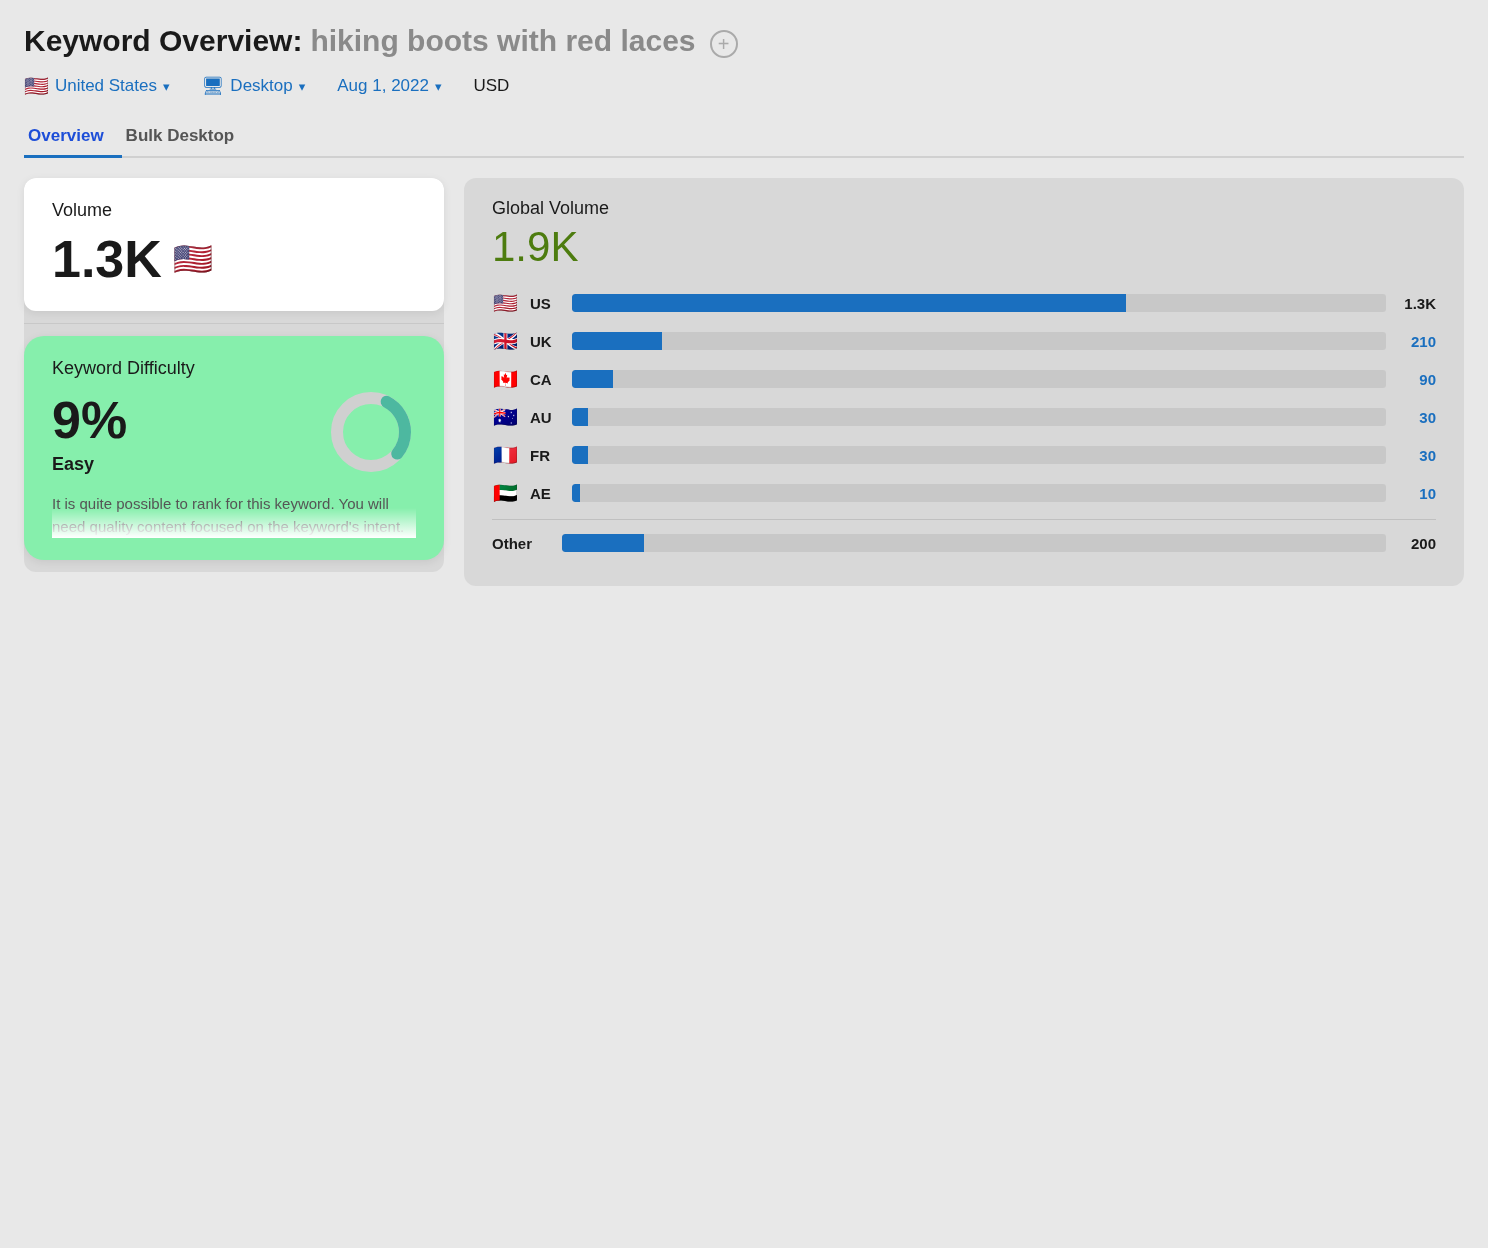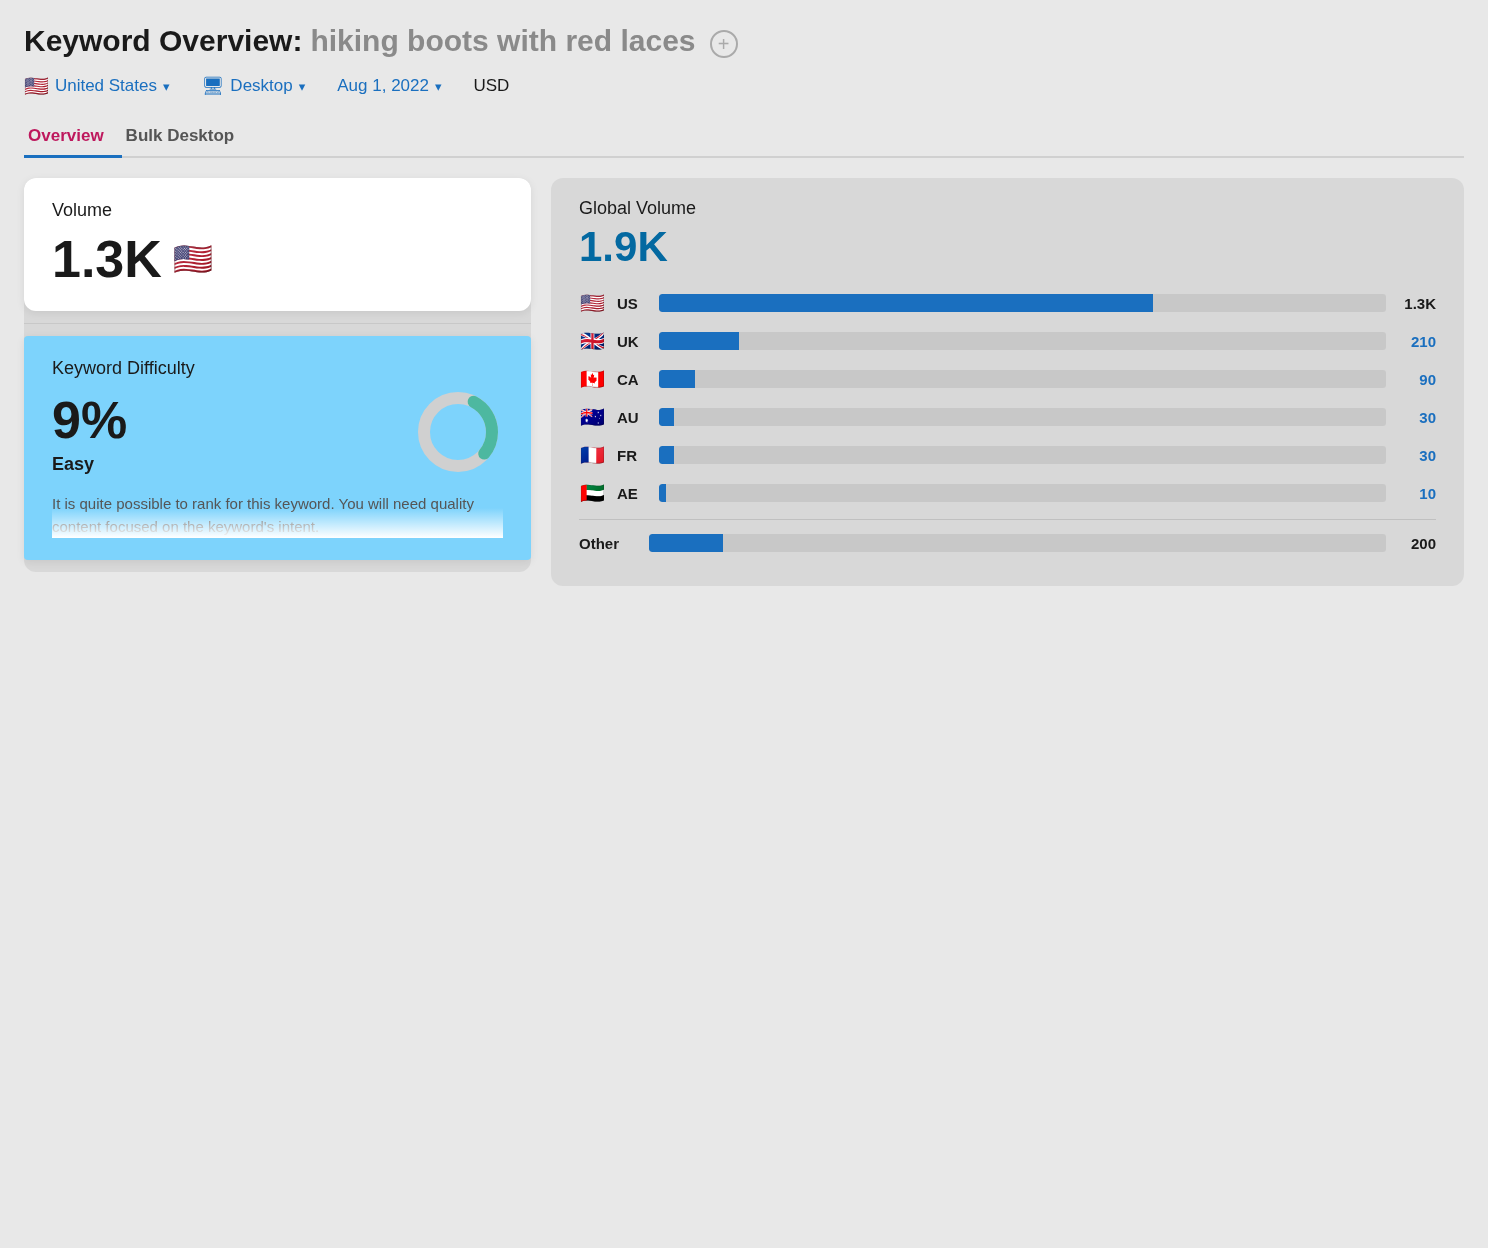--- a/index.html
+++ b/index.html
@@ -98,39 +98,39 @@
     .tab.active::after {
       content: '';
       position: absolute;
       bottom: -2px;
       left: 0;
       right: 0;
       height: 3px;
       background: #1a6fbf;
     }
     .tab.active {
-      color: #be185d;
+      color: #1d4ed8;
     }
     .tab:not(.active) {
       color: #555;
     }
 
     
     .main-content {
       display: flex;
       gap: 20px;
       align-items: flex-start;
     }
 
     
     .left-col {
       display: flex;
       flex-direction: column;
       gap: 0;
-      width: 507px;
+      width: 420px;
       background: #d8d8d8;
       border-radius: 12px;
       overflow: visible;
       padding: 0;
     }
 
     
     .volume-card {
       background: #ffffff;
       border-radius: 12px;
@@ -160,22 +160,22 @@
 
     
     .card-divider {
       height: 1px;
       background: #c8c8c8;
       margin: 0 0 12px 0;
     }
 
     
     .kd-card {
-      background: #7dd3fc;
-      border-radius: 4px;
+      background: #86efac;
+      border-radius: 20px;
       padding: 22px 28px 22px 28px;
       box-shadow: 0 2px 8px rgba(0,0,0,0.08);
       margin-bottom: 12px;
       position: relative;
       z-index: 2;
     }
     .kd-main-row {
       display: flex;
       align-items: center;
       gap: 20px;
@@ -236,22 +236,22 @@
       padding: 20px 28px;
     }
     .global-label {
       font-size: 18px;
       font-weight: 500;
       color: #1a1a1a;
       margin-bottom: 4px;
     }
     .global-value {
       font-size: 42px;
-      font-weight: 700;
-      color: #0369a1;
+      font-weight: 400;
+      color: #4d7c0f;
       margin-bottom: 20px;
     }
 
     
     .country-row {
       display: flex;
       align-items: center;
       margin-bottom: 14px;
       gap: 10px;
     }

